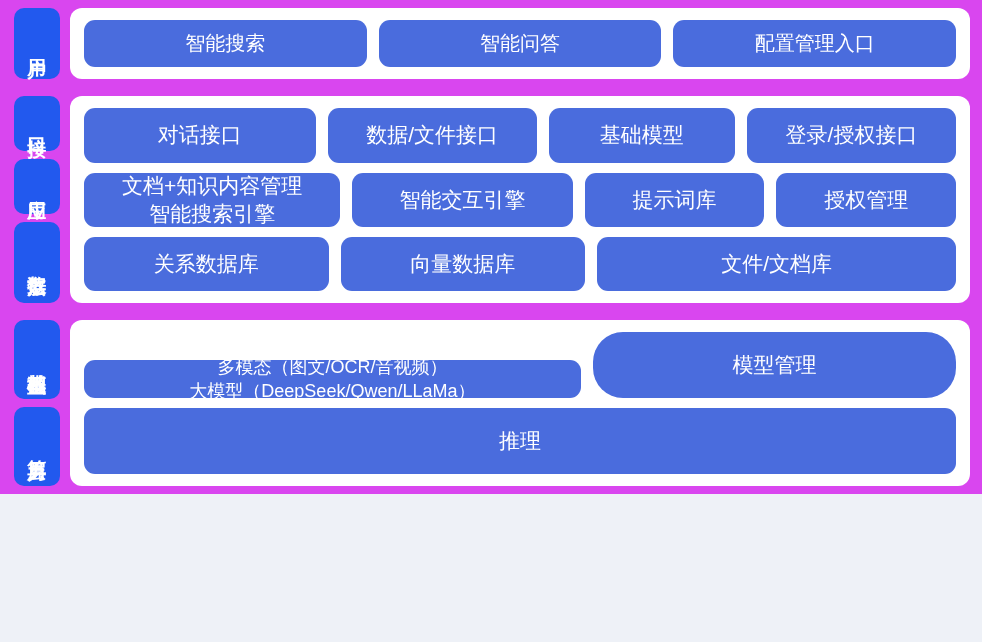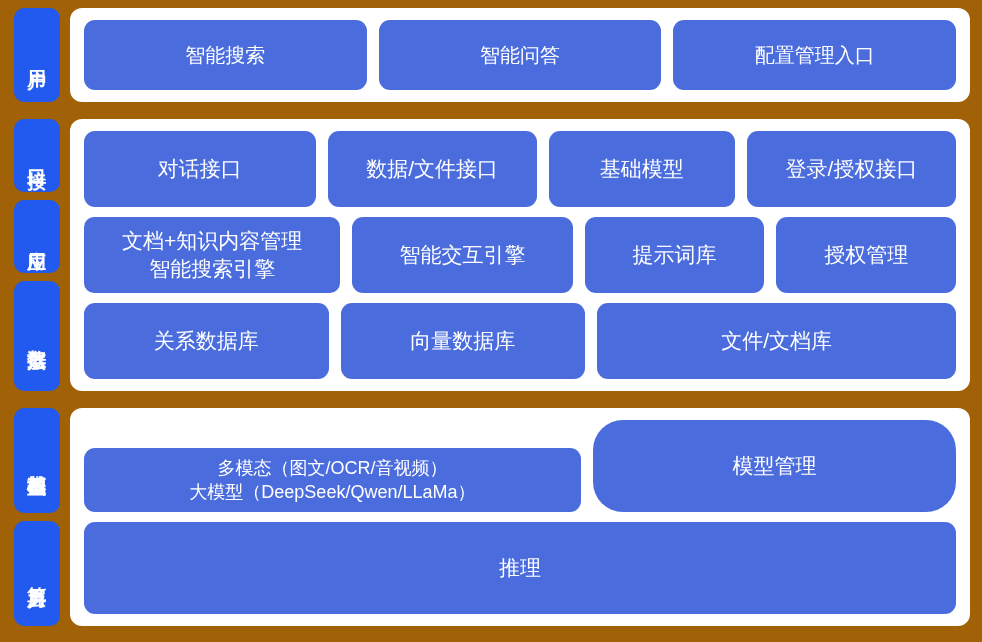--- a/index.html
+++ b/index.html
@@ -13,22 +13,22 @@
   body {
     background: #eef1f7;
     font-family: "Liberation Sans", "DejaVu Sans", sans-serif;
     color: #ffffff;
     -webkit-font-smoothing: antialiased;
   }
 
   #canvas {
     position: relative;
     width: 982px;
-    height: 642px;
-    background: #a16207;
+    height: 494px;
+    background: #d946ef;
     padding: 8px 12px 8px 14px;
     display: flex;
     flex-direction: column;
     gap: 17px;
   }
 
   
   .section {
     display: flex;
     align-items: stretch;
@@ -113,21 +113,21 @@
   .w11  { flex: 1.1 1 0; }
   .w12  { flex: 1.2 1 0; }
   .w13  { flex: 1.3 1 0; border-radius: 30px; }
   .w14  { flex: 1.4 1 0; }
   .w15  { flex: 1.5 1 0; }
   .w16  { flex: 1.6 1 0; }
   .w17  { flex: 1.7 1 0; }
   .w18  { flex: 1.8 1 0; }
   .w19  { flex: 1.9 1 0; }
   .w20  { flex: 2.0 1 0; }
-  .w235 { flex: 2.35 1 0; border-radius: 10px; }
+  .w235 { flex: 2.35 1 0; }
 </style>
 </head>
 <body>
 
 <div id="canvas">
 
   <div class="section s-user">
     <div class="label-col">
       <div class="vlabel g1">用户</div>
     </div>

